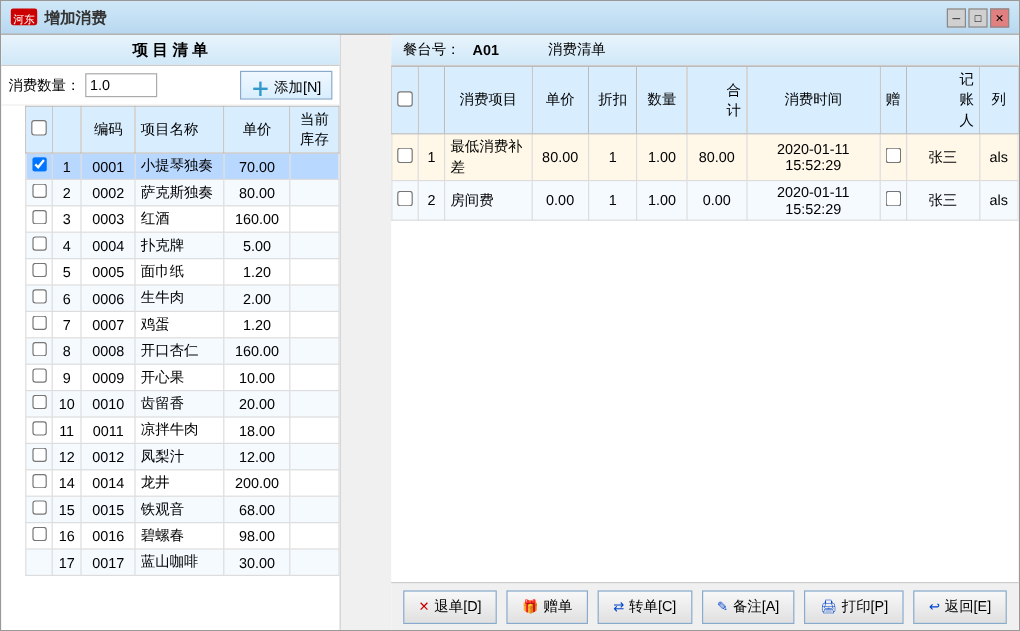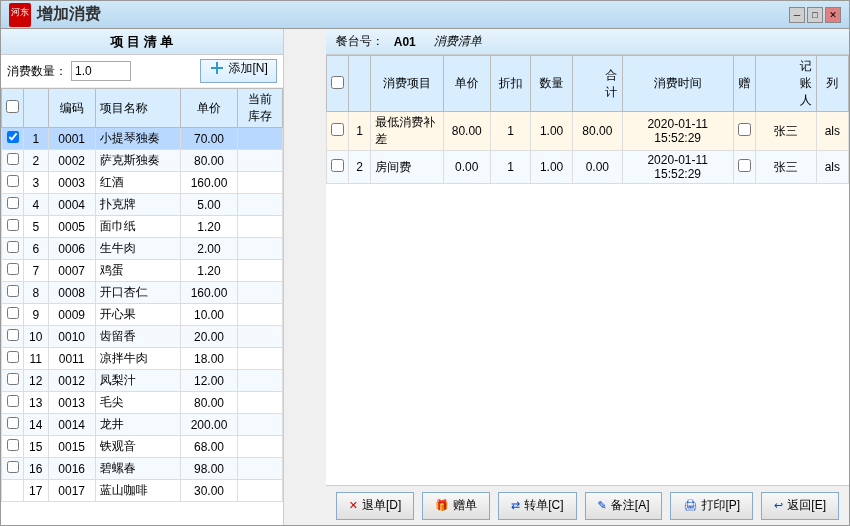--- a/index.html
+++ b/index.html
@@ -1,34 +1,34 @@
 <!DOCTYPE html>
 <html><head>
   <meta charset="utf-8">
   <style>
     * { box-sizing: border-box; margin: 0; padding: 0; font-family: "SimSun", "宋体", sans-serif; font-size: 12px; }
     body { background: #f0f0f0; width: 850px; height: 526px; overflow: hidden; }
     .window { width: 850px; height: 526px; background: #f0f0f0; border: 1px solid #999; display: flex; flex-direction: column; }
     .title-bar { background: linear-gradient(to bottom, #d0e8f8, #b8d8f0); height: 28px; display: flex; align-items: center; padding: 0 8px; border-bottom: 1px solid #999; }
-    .title-bar-text { flex: 1; font-size: 16px; color: #333; font-weight: bold; font-family: Liberation Mono, monospace; }
+    .title-bar-text { flex: 1; font-size: 13px; color: #333; font-weight: bold; font-family: Liberation Mono, monospace; }
     .title-bar-buttons { display: flex; gap: 2px; }
     .title-btn { width: 16px; height: 16px; border: 1px solid #888; background: #d0d0d0; cursor: pointer; font-size: 9px; display: flex; align-items: center; justify-content: center; }
     .main-content { display: flex; flex: 1; overflow: hidden; gap: 42px; }
     
     .left-panel { width: 295px; border-right: 1px solid #ccc; background: #fff; display: flex; flex-direction: column; }
     .left-panel-header { background: linear-gradient(to bottom, #e8f4fc, #d0e8f8); padding: 4px 8px; text-align: center; font-size: 13px; font-weight: bold; border-bottom: 1px solid #ccc; height: 26px; display: flex; align-items: center; justify-content: center; }
     .search-row { display: flex; align-items: center; padding: 4px 6px; gap: 4px; border-bottom: 1px solid #eee; }
     .search-input { flex: 1; height: 20px; border: 1px solid #aaa; padding: 0 3px; background: #fff; }
     .search-display { background: #e8f8ff; border: 1px solid #aaa; height: 20px; width: 80px; padding: 0 3px; display: flex; align-items: center; }
     .qty-row { display: flex; align-items: center; padding: 4px 6px; gap: 4px; border-bottom: 1px solid #eee; }
     .qty-input { width: 60px; height: 20px; border: 1px solid #aaa; padding: 0 3px; background: #fff; }
-    .add-btn { margin-left: auto; height: 24px; padding: 0 8px; background: linear-gradient(to bottom, #f0f8ff, #d8eeff); border: 1px solid #88aacc; cursor: pointer; display: flex; align-items: flex-start; gap: 3px; white-space: nowrap; }
+    .add-btn { margin-left: auto; height: 24px; padding: 0 8px; background: linear-gradient(to bottom, #f0f8ff, #d8eeff); border: 1px solid #88aacc; cursor: pointer; display: flex; align-items: flex-end; gap: 3px; white-space: nowrap; }
     .add-btn-icon { width: 16px; height: 16px; display: flex; align-items: center; justify-content: center; }
     
-    .left-table-container { flex: 1; overflow-y: auto; overflow-x: hidden; }
+    .left-table-container { flex: 1; overflow-y: auto; overflow-x: hidden; padding-left: 20px; }
     .left-table { width: 100%; border-collapse: collapse; }
     .left-table th { background: #d8eeff; border: 1px solid #bbb; padding: 2px 4px; text-align: center; position: sticky; top: 0; z-index: 1; font-weight: normal; }
     .left-table td { border: 1px solid #ddd; padding: 2px 4px; text-align: center; }
     .left-table tr:nth-child(even) td { background: #f5faff; }
     .left-table tr.selected td { background: #b8d8ff; }
     .col-check { width: 20px; }
     .col-num { width: 25px; }
     .col-code { width: 50px; }
     .col-name { width: 100px; text-align: left !important; }
     .col-price { width: 60px; }
@@ -49,21 +49,21 @@
     .blue-icon { color: #0044cc; }
     .checkbox-cell input[type=checkbox] { width: 12px; height: 12px; }
   </style>
 </head>
 <body>
 
 <div class="window">
 
   <div class="title-bar">
     <span style="margin-right:6px; font-size:11px; color:#666;">
-      <span style="display:inline-block; width:22px; height:24px; background:#cc0000; color:#fff; font-size:9px; text-align:center; line-height:18px; border-radius:2px;">河东</span>
+      <span style="display:inline-block; width:22px; height:14px; background:#cc0000; color:#fff; font-size:9px; text-align:center; line-height:18px; border-radius:2px;">河东</span>
     </span>
     <span class="title-bar-text">增加消费</span>
     <div class="title-bar-buttons">
       <div class="title-btn">─</div>
       <div class="title-btn">□</div>
       <div class="title-btn" style="background:#e08080;">✕</div>
     </div>
   </div>
 
   <div class="main-content">
@@ -192,28 +192,20 @@
               <tr>
       <td class="checkbox-cell"><input type="checkbox" style=""></td>
       <td>12</td>
       <td>0012</td>
       <td class="col-name">凤梨汁</td>
       <td>12.00</td>
       <td></td>
     </tr>
               <tr>
       <td class="checkbox-cell"><input type="checkbox" style=""></td>
-      <td>13</td>
-      <td>0013</td>
-      <td class="col-name">毛尖</td>
-      <td>80.00</td>
-      <td></td>
-    </tr>
-              <tr>
-      <td class="checkbox-cell"><input type="checkbox" style=""></td>
       <td>14</td>
       <td>0014</td>
       <td class="col-name">龙井</td>
       <td>200.00</td>
       <td></td>
     </tr>
               <tr>
       <td class="checkbox-cell"><input type="checkbox" style=""></td>
       <td>15</td>
       <td>0015</td>
@@ -239,21 +231,21 @@
     </tr>
             </tbody>
         </table>
       </div>
     </div>
 
     <div class="right-panel">
       <div class="right-header">
         <span>餐台号：</span>
         <span style="font-weight:bold;">A01</span>
-        <span style="margin-left:8px;font-style:italic;">消费清单</span>
+        <span style="margin-left:31px;">消费清单</span>
       </div>
 
       <div class="right-table-container">
         <table class="right-table">
           <thead>
             <tr>
               <th style="width:20px;">
                 <input type="checkbox" style="">
               </th>
               <th style="width:25px;"></th>

